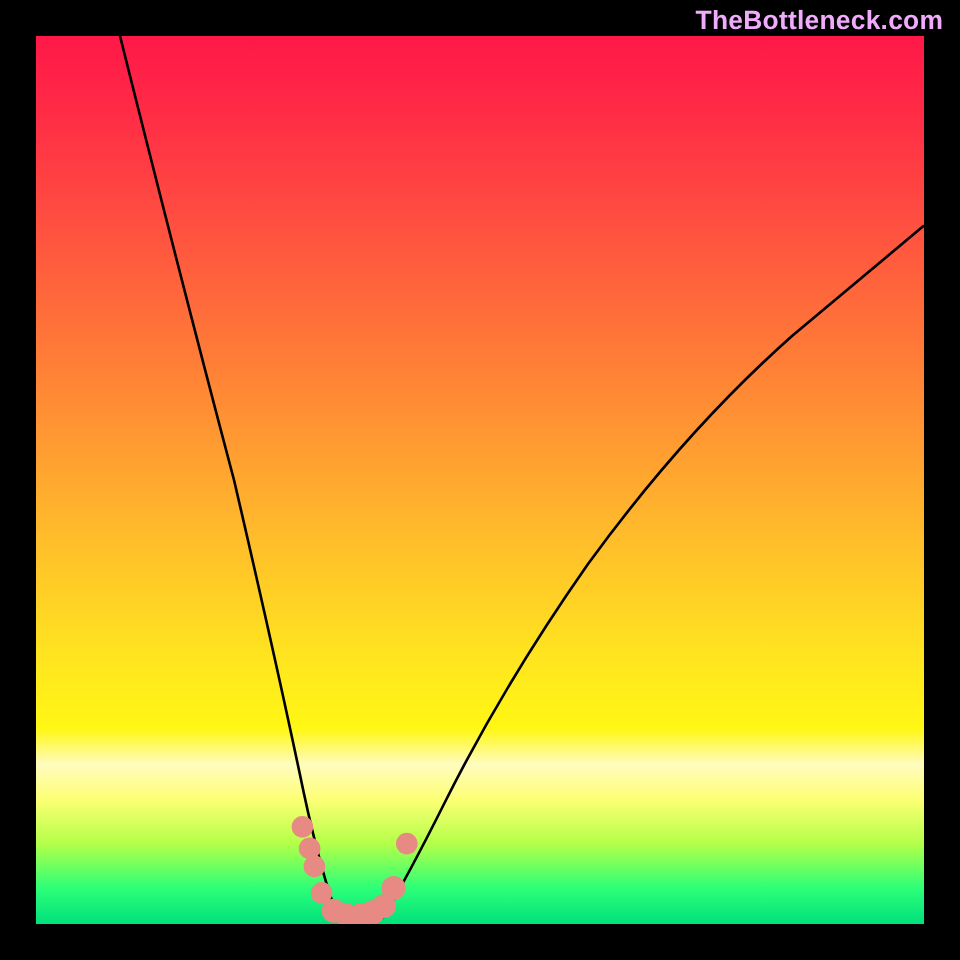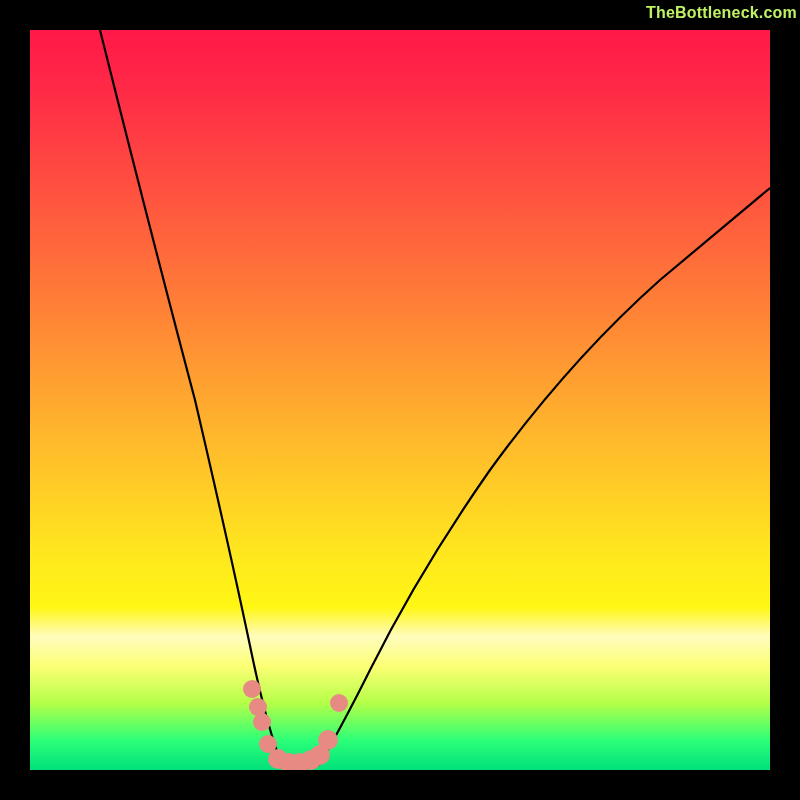--- a/index.html
+++ b/index.html
@@ -40,25 +40,25 @@
   .curve-svg {
     position: absolute;
     left: 30px;
     top: 30px;
     width: 740px;
     height: 740px;
   }
   .watermark {
     position: absolute;
     top: 4px;
-    right: 3px;
+    right: 14px;
     font-family: Arial, Helvetica, sans-serif;
-    font-size: 16px;
+    font-size: 22px;
     font-weight: 600;
-    color: #bef264;
+    color: #f0abfc;
     letter-spacing: 0.2px;
   }
 </style>
 </head>
 <body>
 
 <div class="canvas">
 
   <div class="plot-bg"></div>
 

